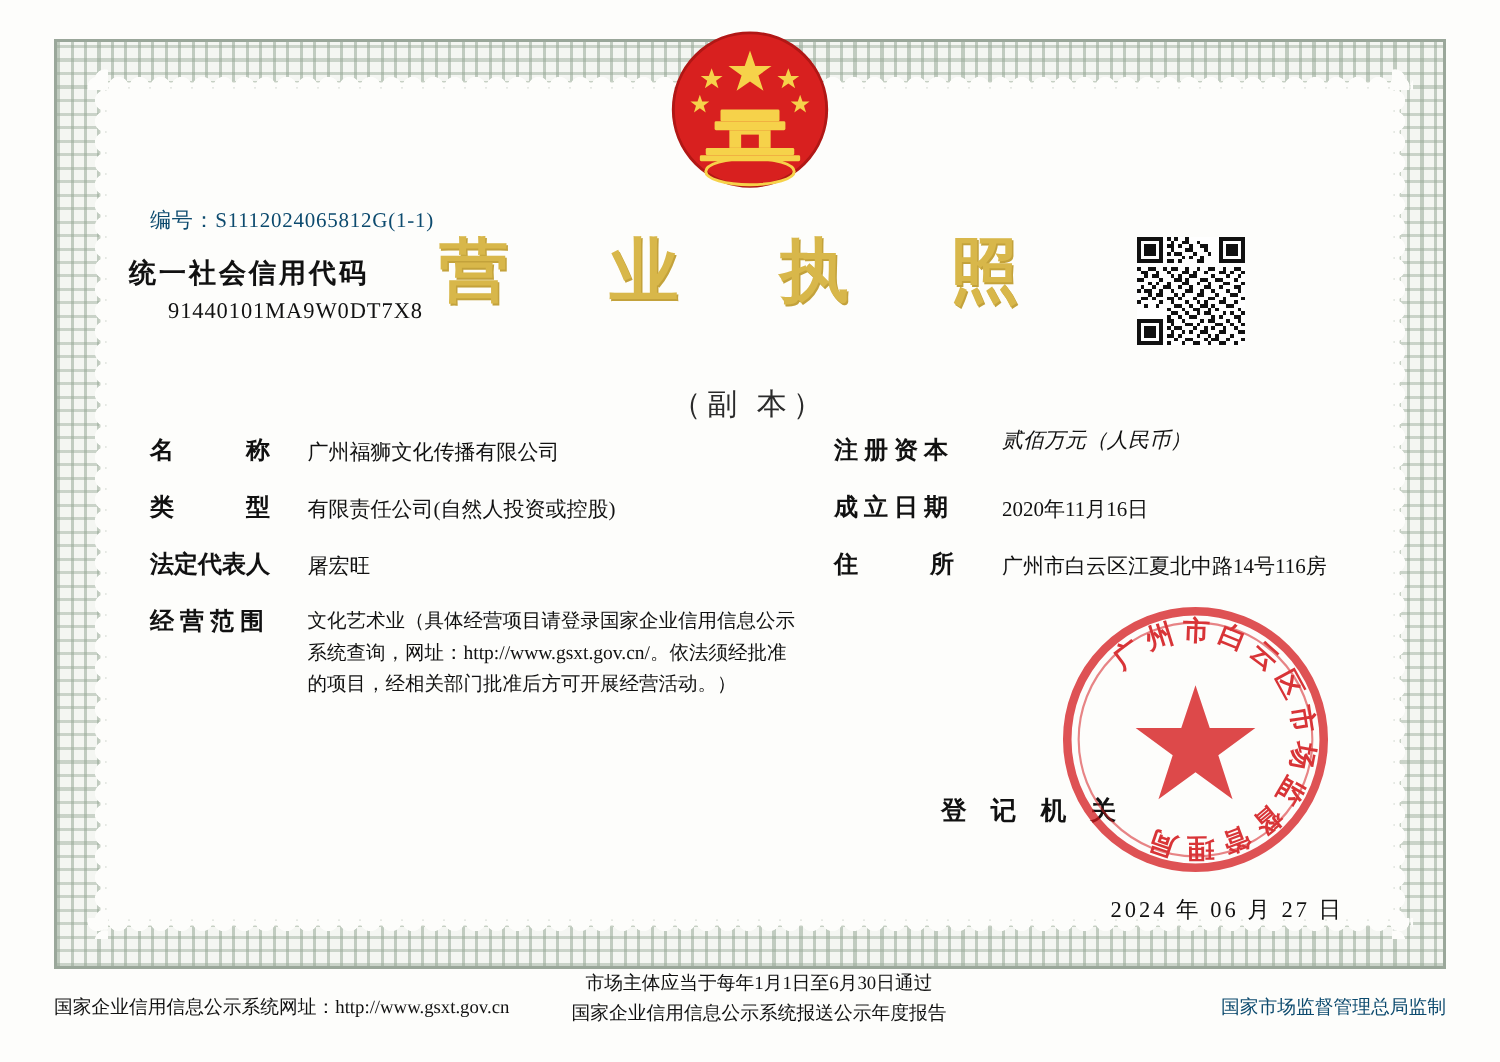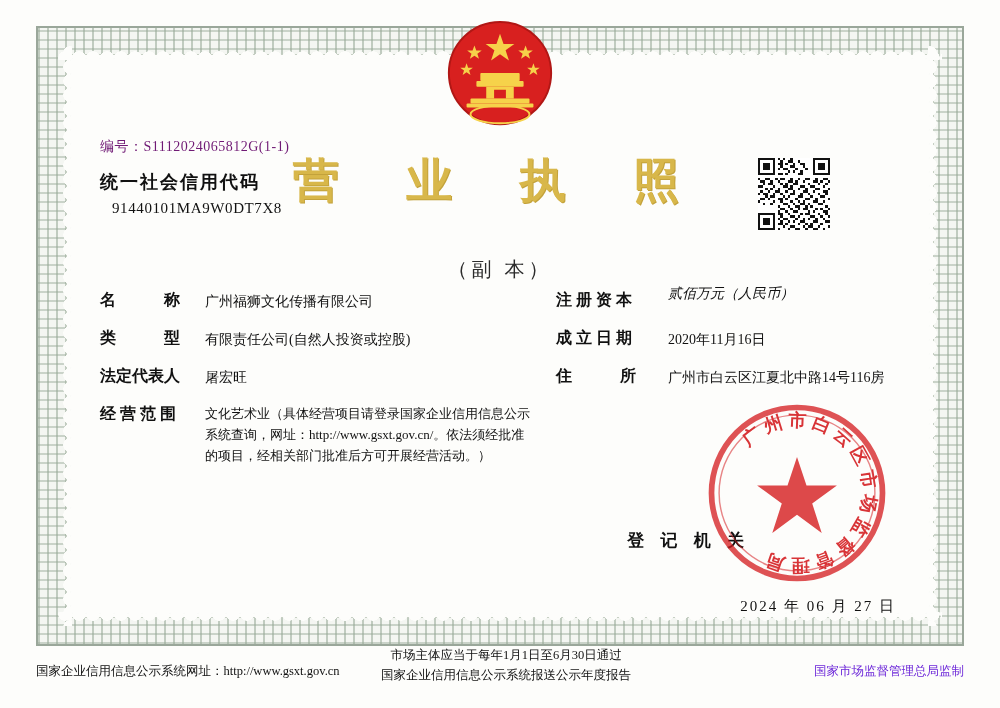--- a/index.html
+++ b/index.html
@@ -71,24 +71,24 @@
     color:#d8b74a;
     text-shadow:1px 1px 0 #c3a23b;
     font-family:"Liberation Serif", serif;
   }
   .subtitle{
     position:absolute;left:0;right:0;top:225px;
     text-align:center;font-size:20px;letter-spacing:4px;color:#2b2b2b;margin-top:31px;
   }
   
   .code-no{
-    position:absolute;left:100px;top:138px;font-size:14px;color:#701a75;letter-spacing:.5px;
+    position:absolute;left:100px;top:138px;font-size:14px;color:#0c4a6e;letter-spacing:.5px;
   }
   .usci-label{
-    position:absolute;left:100px;top:170px;font-size:18px;font-weight:bold;color:#111;letter-spacing:2px;
+    position:absolute;left:86px;top:170px;font-size:18px;font-weight:bold;color:#111;letter-spacing:2px;
   }
   .usci-value{
     position:absolute;left:112px;top:200px;font-size:15px;color:#111;letter-spacing:.6px;
     font-family:"Liberation Serif", serif;
   }
   
   .qr{
     position:absolute;right:170px;top:158px;width:72px;height:72px;
     background:#fff;
   }
@@ -119,21 +119,21 @@
     position:absolute;right:104px;bottom:92px;font-size:15px;color:#111;letter-spacing:2px;
   }
   
   .footer-left{
     position:absolute;left:36px;bottom:28px;font-size:12.5px;color:#111;
   }
   .footer-center{
     position:absolute;left:0;right:0;bottom:22px;text-align:center;font-size:12.5px;color:#111;line-height:1.65;margin-left:12px;
   }
   .footer-right{
-    position:absolute;right:36px;bottom:28px;font-size:12.5px;color:#6d28d9;
+    position:absolute;right:36px;bottom:28px;font-size:12.5px;color:#0c4a6e;
   }
 </style>
 </head>
 <body>
 
 <div class="page">
 
   <div class="border-outer"></div>
   <div class="border-inner"></div>
   <div class="scallop top"></div>

